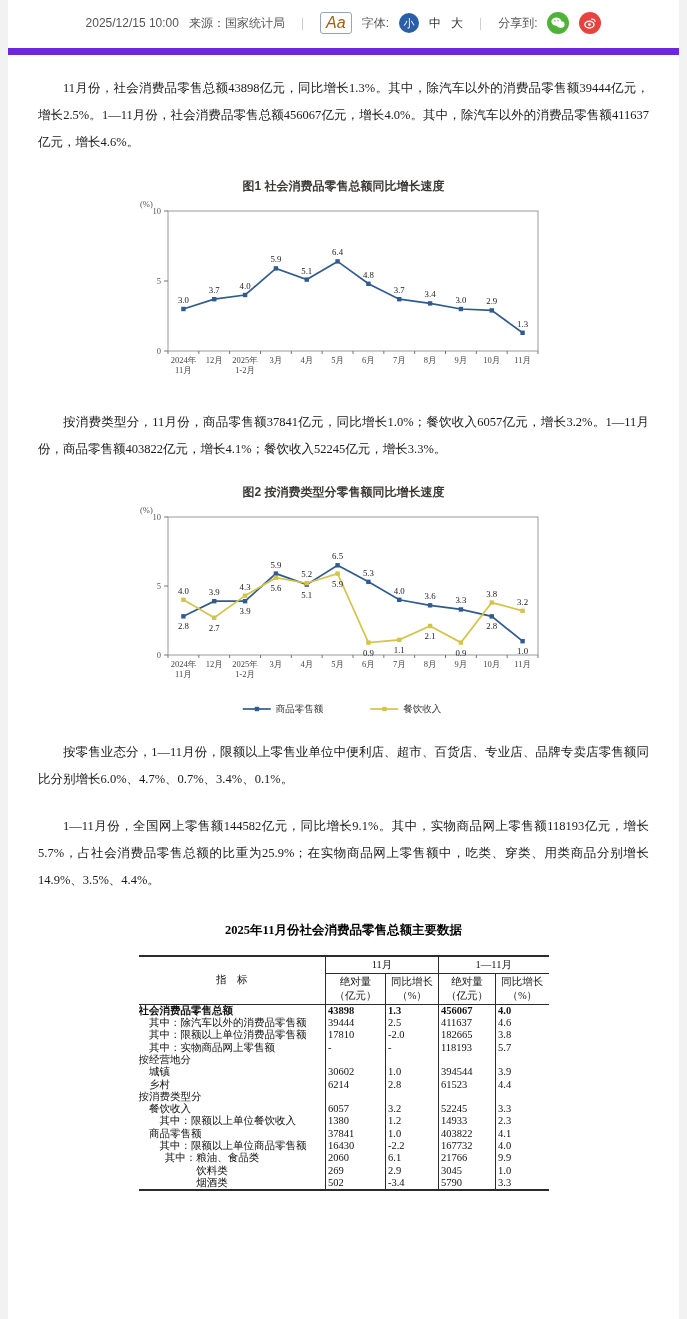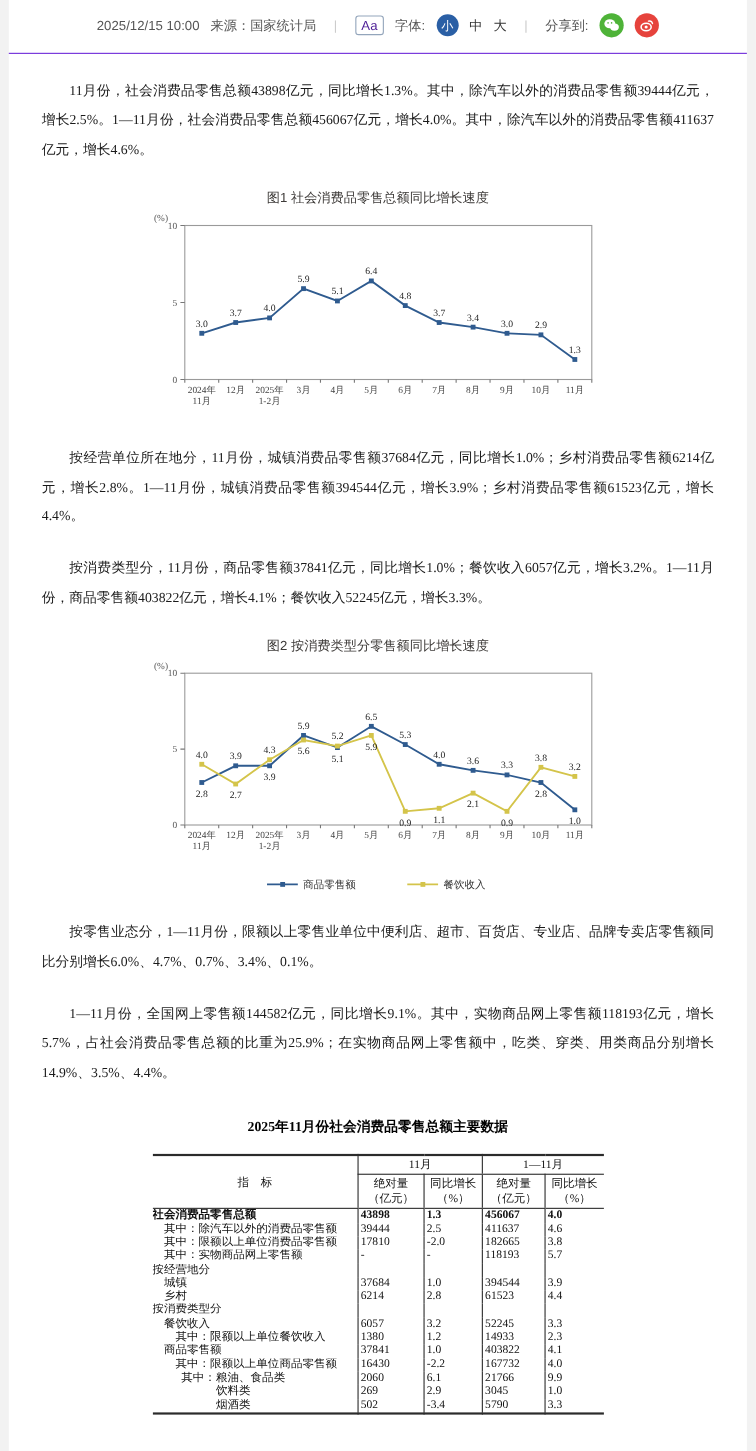--- a/index.html
+++ b/index.html
@@ -5,36 +5,36 @@
   * { margin:0; padding:0; box-sizing:border-box; }
   html,body { background:#f2f2f2; }
   body { font-family:"Liberation Serif","DejaVu Serif",serif; }
   .page { width:671px; margin:0 auto; background:#ffffff; min-height:1319px; padding-bottom:24px; }
 
   .page-title { font-family:"Liberation Sans","DejaVu Sans",sans-serif; font-weight:bold;
     font-size:17px; color:#000; text-align:center; padding:16px 40px 6px; letter-spacing:.5px; }
 
   .meta-bar { display:flex; align-items:center; justify-content:center; gap:10px;
     font-family:"Liberation Sans","DejaVu Sans",sans-serif; font-size:12px; color:#555;
-    padding:12px 0 14px; border-bottom:1px solid #6d28d9; }
+    padding:12px 0 14px; border-bottom:7px solid #6d28d9; }
   .meta-sep { color:#ccc; padding:0 6px; }
-  .aa-box { border:1px solid #93a5bb; color:#4c1d95; border-radius:3px; padding:1px 5px; font-size:12px; cursor:pointer; }
+  .aa-box { border:1px solid #93a5bb; color:#a16207; border-radius:3px; padding:1px 5px; font-size:16px; cursor:pointer;font-style:italic; }
   .font-btn { cursor:pointer; color:#333; }
   .font-btn.active { width:20px; height:20px; background:#2a5fa5; color:#fff; border-radius:50%;
     display:inline-flex; align-items:center; justify-content:center; font-size:11px; }
   .icon-circle { width:22px; height:22px; border-radius:50%; display:inline-flex;
     align-items:center; justify-content:center; cursor:pointer; }
   .wechat-bg { background:#4eb338; }
   .weibo-bg  { background:#e6433c; }
 
   .body-paragraph { margin:20px 30px 0; font-size:12.5px; line-height:2.15; color:#1a1a1a;
     text-indent:2em; text-align:justify; }
 
   .chart-block { margin:22px auto 6px; width:420px; text-align:center; }
-  .chart-title { font-family:"Liberation Sans","DejaVu Sans",sans-serif; font-weight:normal;
+  .chart-title { font-family:"Liberation Sans","DejaVu Sans",sans-serif; font-weight:bold;
     font-size:12px; color:#3d3a38; margin-bottom:2px; }
   .chart-svg svg { display:block; margin:0 auto; }
 
   .table-wrap { width:410px; margin:0 auto; }
   .table-title { font-weight:bold; font-size:12.5px; color:#000; text-align:center; margin:28px 0 16px;
     font-family:"Liberation Serif","DejaVu Serif",serif; }
   table.data-table { border-collapse:collapse; width:410px;
     border-top:2px solid #2b2b2b; border-bottom:2px solid #2b2b2b;
     font-size:10.5px; color:#111; table-layout:fixed; }
   table.data-table col.c-ind { width:187px; }
@@ -146,21 +146,20 @@
           <rect x="324.7166666666667" y="109.8" width="4.4" height="4.4" fill="#2f5b8f"></rect>
           <text x="326.9166666666667" y="106" font-size="8.8" fill="#222" text-anchor="middle">3.0</text>
           <rect x="355.55" y="111.19999999999999" width="4.4" height="4.4" fill="#2f5b8f"></rect>
           <text x="357.75" y="107.39999999999999" font-size="8.8" fill="#222" text-anchor="middle">2.9</text>
           <rect x="386.3833333333333" y="133.60000000000002" width="4.4" height="4.4" fill="#2f5b8f"></rect>
           <text x="388.5833333333333" y="129.8" font-size="8.8" fill="#222" text-anchor="middle">1.3</text>
         </svg>
       </div>
   </div>
 
-  <p class="body-paragraph">按经营单位所在地分，11月份，城镇消费品零售额37684亿元，同比增长1.0%；乡村消费品零售额6214亿元，增长2.8%。1—11月份，城镇消费品零售额394544亿元，增长3.9%；乡村消费品零售额61523亿元，增长4.4%。</p>
   <p class="body-paragraph">按消费类型分，11月份，商品零售额37841亿元，同比增长1.0%；餐饮收入6057亿元，增长3.2%。1—11月份，商品零售额403822亿元，增长4.1%；餐饮收入52245亿元，增长3.3%。</p>
 
   <div class="chart-block">
     <div class="chart-title">图2  按消费类型分零售额同比增长速度</div>
     <div class="chart-svg" id="chart1">
         <svg width="420" height="216" viewBox="0 0 420 216">
           <rect x="34" y="14" width="370" height="138" fill="none" stroke="#9a9a9a" stroke-width="1"></rect>
           <text x="6" y="10" font-size="8.5" fill="#555">(%)</text>
           <line x1="30" y1="152" x2="34" y2="152" stroke="#777" stroke-width="1"></line>
           <text x="27" y="155" font-size="8.5" fill="#555" text-anchor="end">0</text>
@@ -317,21 +316,21 @@
           </tr>
           <tr>
             <td style="padding-left: 0em;">按经营地分</td>
             <td class="num v-l"></td>
             <td class="num v-l"></td>
             <td class="num v-l"></td>
             <td class="num v-l"></td>
           </tr>
           <tr>
             <td style="padding-left: 1em;">城镇</td>
-            <td class="num v-l">37684</td>
+            <td class="num v-l">30602</td>
             <td class="num v-l">1.0</td>
             <td class="num v-l">394544</td>
             <td class="num v-l">3.9</td>
           </tr>
           <tr>
             <td style="padding-left: 1em;">乡村</td>
             <td class="num v-l">6214</td>
             <td class="num v-l">2.8</td>
             <td class="num v-l">61523</td>
             <td class="num v-l">4.4</td>

